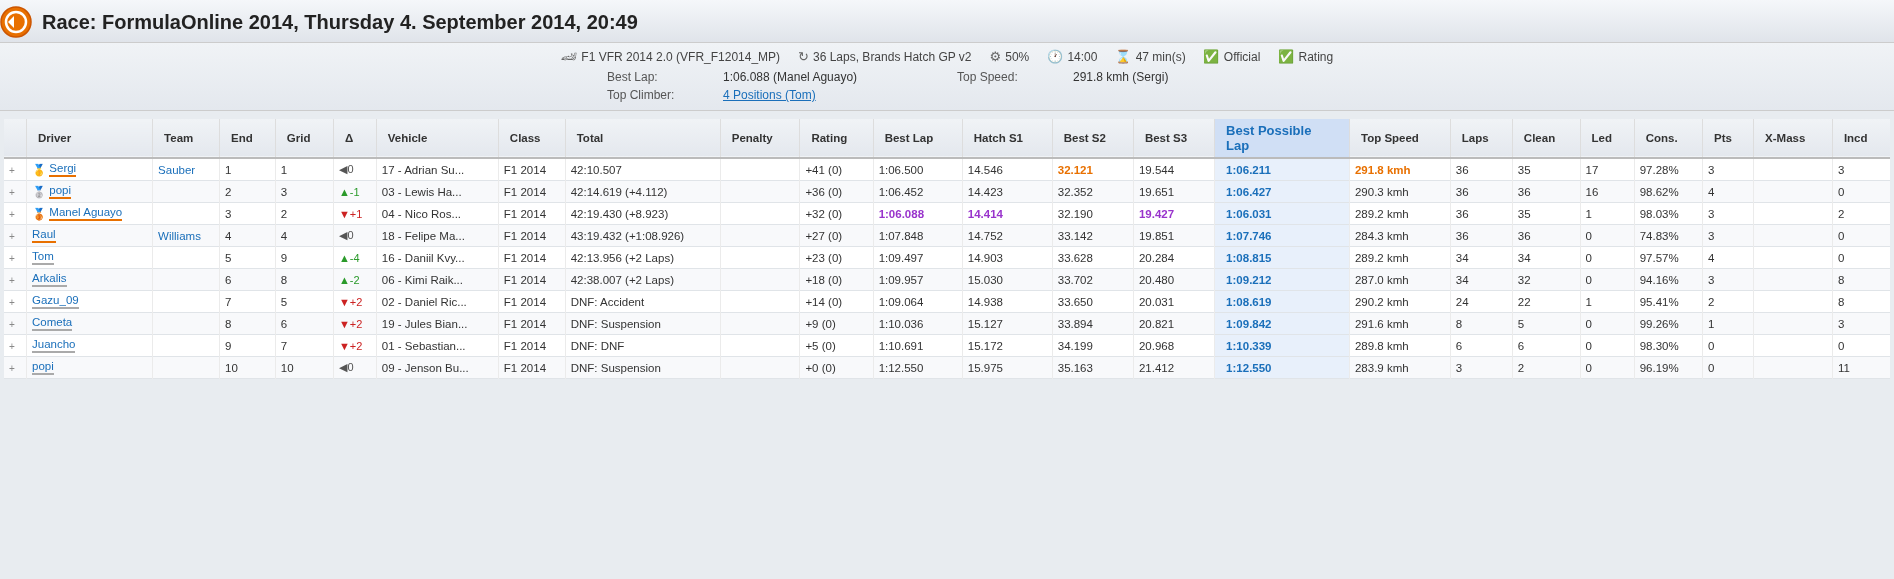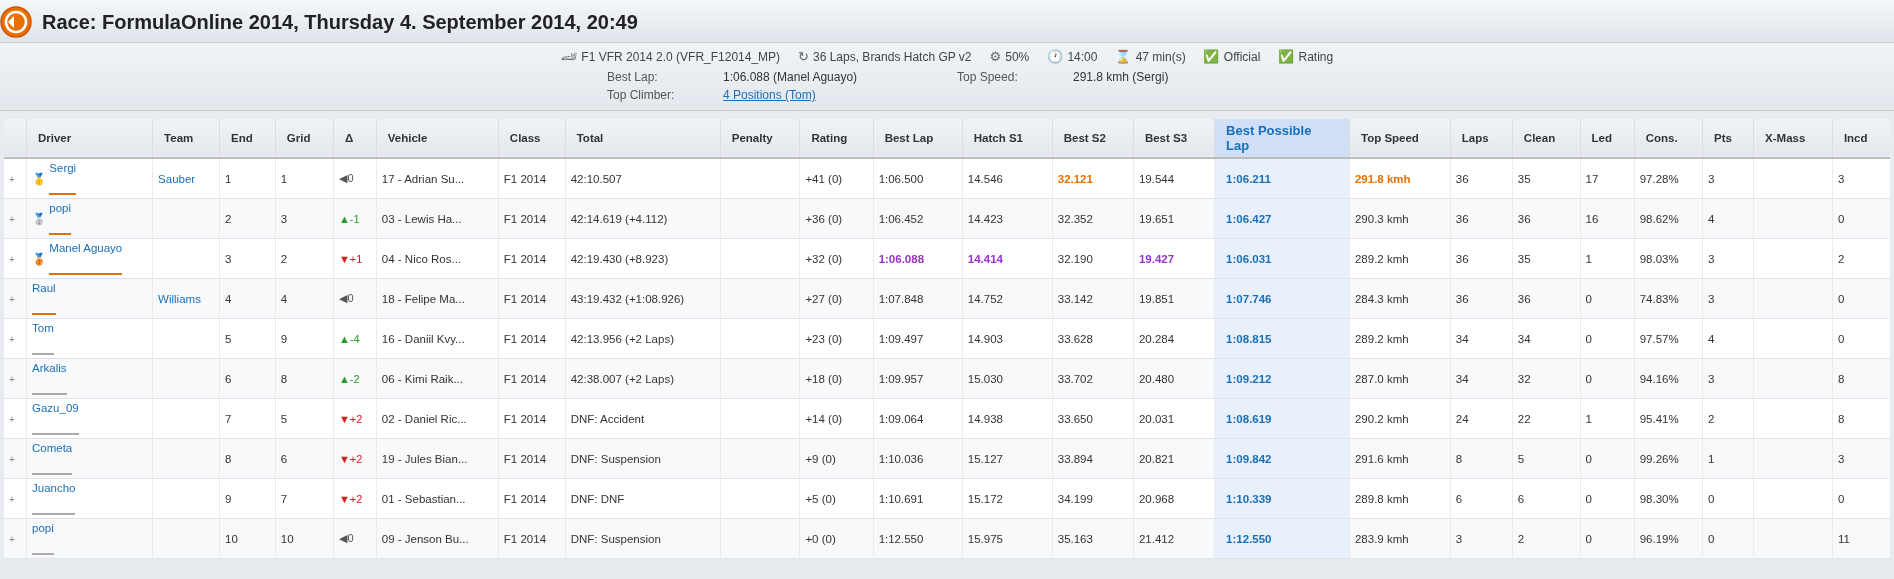--- a/index.html
+++ b/index.html
@@ -125,21 +125,21 @@
     }
     .expand-btn {
       color: #888;
       cursor: pointer;
       font-size: 10px;
       margin-right: 2px;
     }
     .driver-name {
       color: #1a6fba;
       border-bottom: 2px solid;
-      padding-bottom: 19px;
+      padding-bottom: 1px;
       cursor: pointer;
     }
     .dn-orange { border-color: #e87000; color: #1a6fba; }
     .dn-gray { border-color: #aaa; color: #1a6fba; }
     .team-name {
       color: #1a6fba;
       cursor: pointer;
     }
     .delta-up { color: #2a9a2a; }
     .delta-down { color: #cc2222; }

